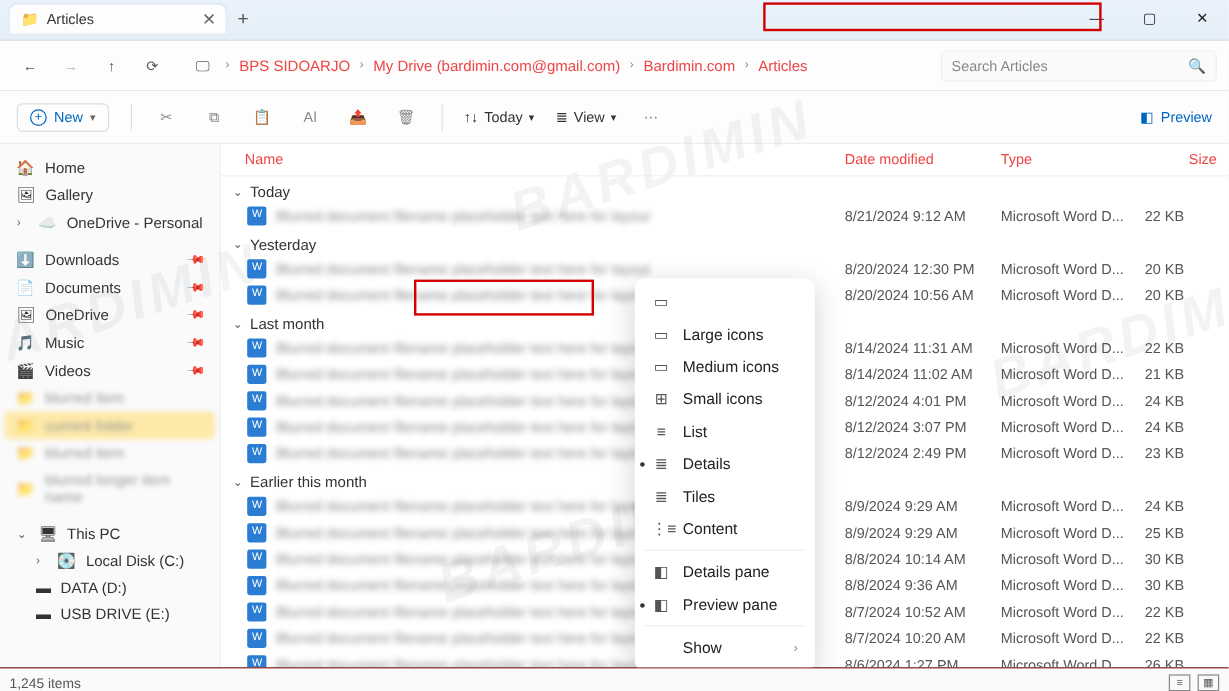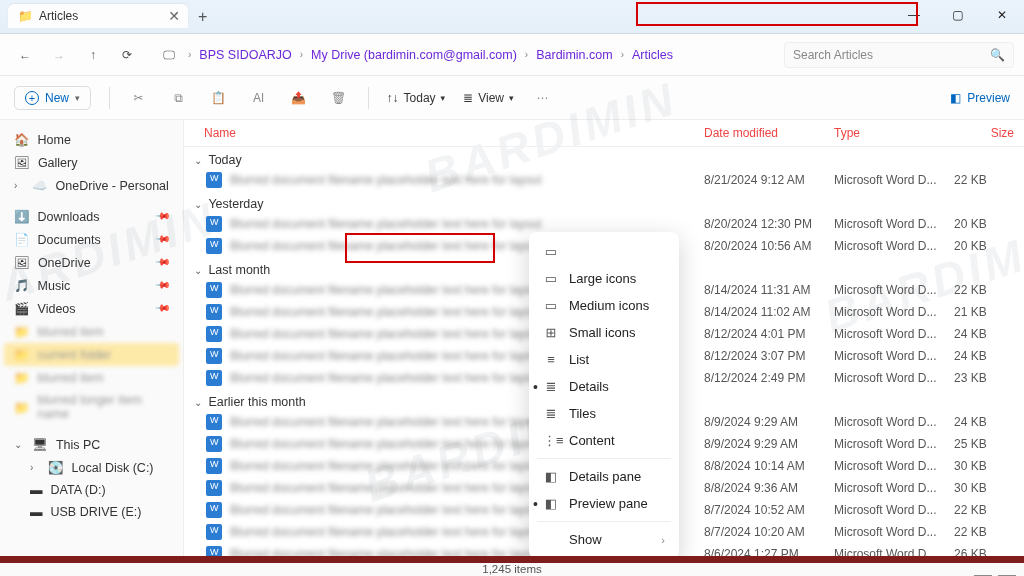--- a/index.html
+++ b/index.html
@@ -11,21 +11,21 @@
 .tab-close { position: absolute; right: 8px; font-size: 14px; color: #666; }
 .tab-add { margin: 8px 10px; font-size: 16px; color: #555; }
 .wincontrols { margin-left: auto; display: flex; }
 .wincontrols div { width: 44px; height: 30px; display: flex; align-items: center; justify-content: center; font-size: 12px; color: #222;}
 
 
 .addressbar { height: 42px; background: #fdfdfd; display: flex; align-items: center; padding: 0 10px; gap: 4px; border-bottom: 1px solid #e8e8e8;}
 .navbtn { width: 30px; height: 28px; display: flex; align-items: center; justify-content: center; color: #555; border-radius: 4px; }
 .navbtn.disabled { color: #bbb; }
 .breadcrumbs { flex: 1; display: flex; align-items: center; gap: 4px; padding: 4px 8px; border-radius: 4px;}
-.crumb { padding: 3px 4px; font-size: 12.5px; color: #6d28d9; }
+.crumb { padding: 3px 4px; font-size: 12.5px; color: #ef4444; }
 .crumb-sep { color: #888; font-size: 10px; }
 .searchbox { width: 230px; height: 26px; border: 1px solid #eee; border-radius: 4px; display: flex; align-items: center; padding: 0 8px; color: #888; background: #fafafa;}
 .searchbox span:last-child { margin-left: auto; }
 
 
 .toolbar { height: 44px; background: #fdfdfd; display: flex; align-items: center; padding: 0 14px; gap: 18px; border-bottom: 1px solid #eee;}
 .newbtn { display: flex; align-items: center; gap: 6px; padding: 4px 10px; border: 1px solid #ddd; border-radius: 5px; color: #0067c0;}
 .tbicon { color: #888; width: 22px; text-align: center; }
 .tbgroup { display: flex; gap: 18px; }
 .tbsep { width: 1px; height: 22px; background: #e0e0e0; }
@@ -67,21 +67,21 @@
 
 .ctxmenu { position: absolute; left: 345px; top: 112px; width: 150px; background: #fff; border-radius: 8px; box-shadow: 0 6px 24px rgba(0,0,0,.18); padding: 6px 0; z-index: 10;}
 .ctxitem { display: flex; align-items: center; gap: 10px; padding: 6px 14px; font-size: 13px; color: #222; position: relative;}
 .ctxitem .dot { position: absolute; left: 4px; color: #333; font-size: 14px;}
 .ctxitem .micon { width: 16px; text-align: center; color: #555; }
 .ctxsep { height: 1px; background: #eee; margin: 4px 8px; }
 .ctxitem .sub { margin-left: auto; color: #888; font-size: 11px;}
 .rb-details { left: 345px; top: 233px; width: 150px; height: 30px; z-index: 11;}
 
 
-.statusbar { position: absolute; bottom: 0; left: 0; right: 0; height: 20px; background: #fafafa; border-top: 7px solid #7f1d1d; display: flex; align-items: center; padding: 0 8px; font-size: 11.5px; color: #555; flex-direction: column;}
+.statusbar { position: absolute; bottom: 0; left: 0; right: 0; height: 20px; background: #fafafa; border-top: 1px solid #7f1d1d; display: flex; align-items: flex-end; padding: 0 8px; font-size: 11.5px; color: #555;}
 .statusbar .viewbtns { margin-left: auto; display: flex; gap: 6px; }
 .statusbar .viewbtns div { width: 18px; height: 14px; border: 1px solid #888; font-size: 9px; display:flex; align-items:center; justify-content:center;}
 
 
 .wm { position: absolute; font-size: 46px; font-weight: 700; color: rgba(150,155,165,.12); transform: rotate(-18deg); letter-spacing: 4px; pointer-events: none; font-style: italic;}
 </style>
 </head>
 <body>
 
 <div class="wm" style="left:-40px; top:230px;">BARDIMIN</div>

